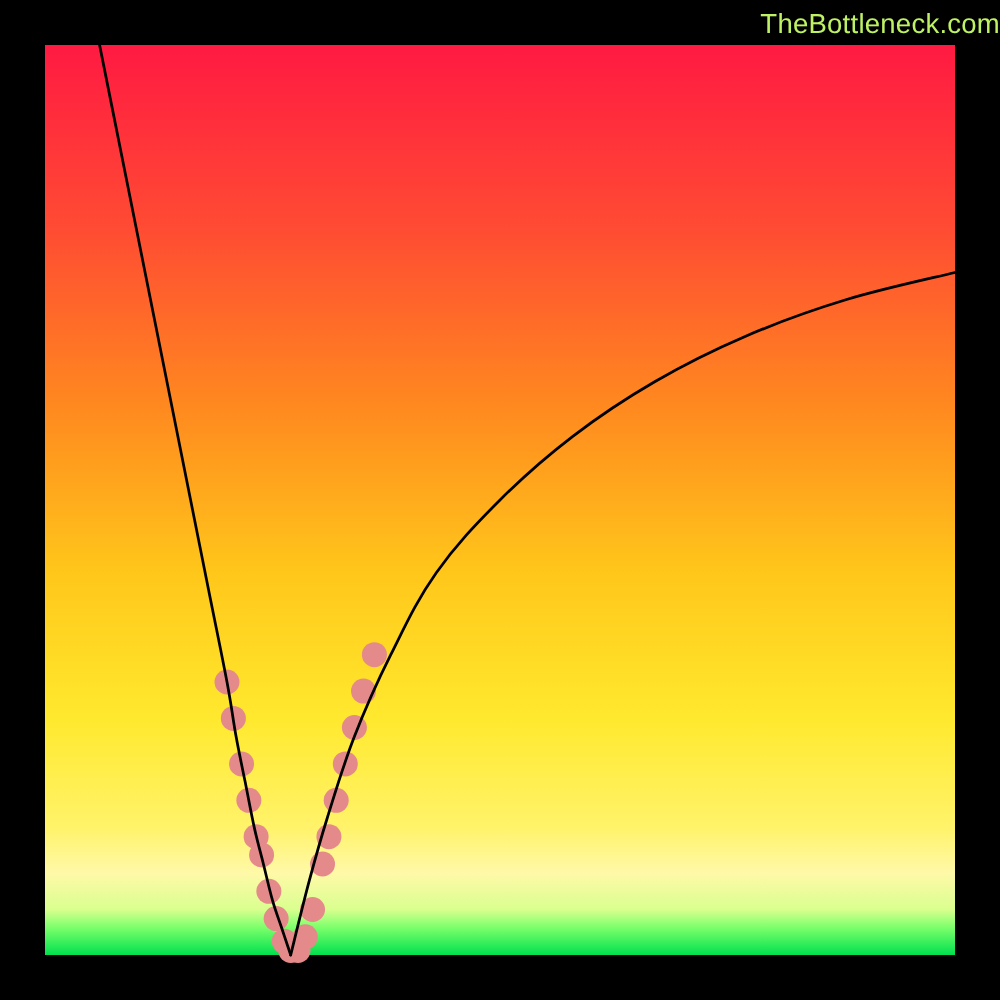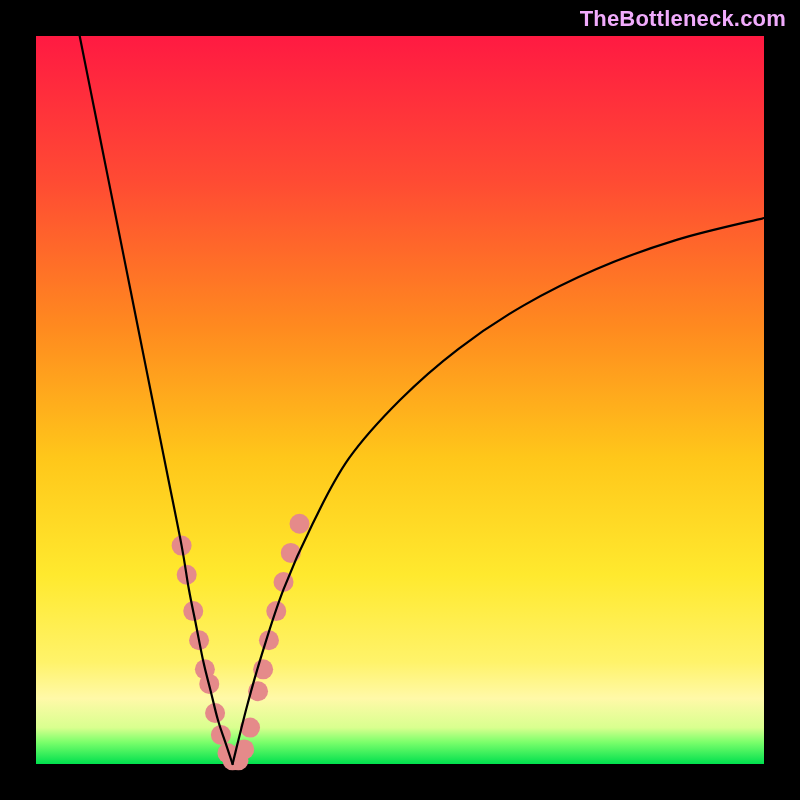--- a/index.html
+++ b/index.html
@@ -22,24 +22,24 @@
     position: absolute;
     left: 36px;
     top: 36px;
     width: 728px;
     height: 728px;
     
   }
   .watermark {
     position: absolute;
     top: 6px;
-    right: 14px;
-    color: #f0abfc;
+    right: 0;
+    color: #bef264;
     font-size: 22px;
-    font-weight: 700;
+    font-weight: 400;
     letter-spacing: 0.2px;
     user-select: none;
   }
   svg.curve {
     position: absolute;
     left: 0; top: 0;
     width: 728px;
     height: 728px;
     overflow: visible;
   }

